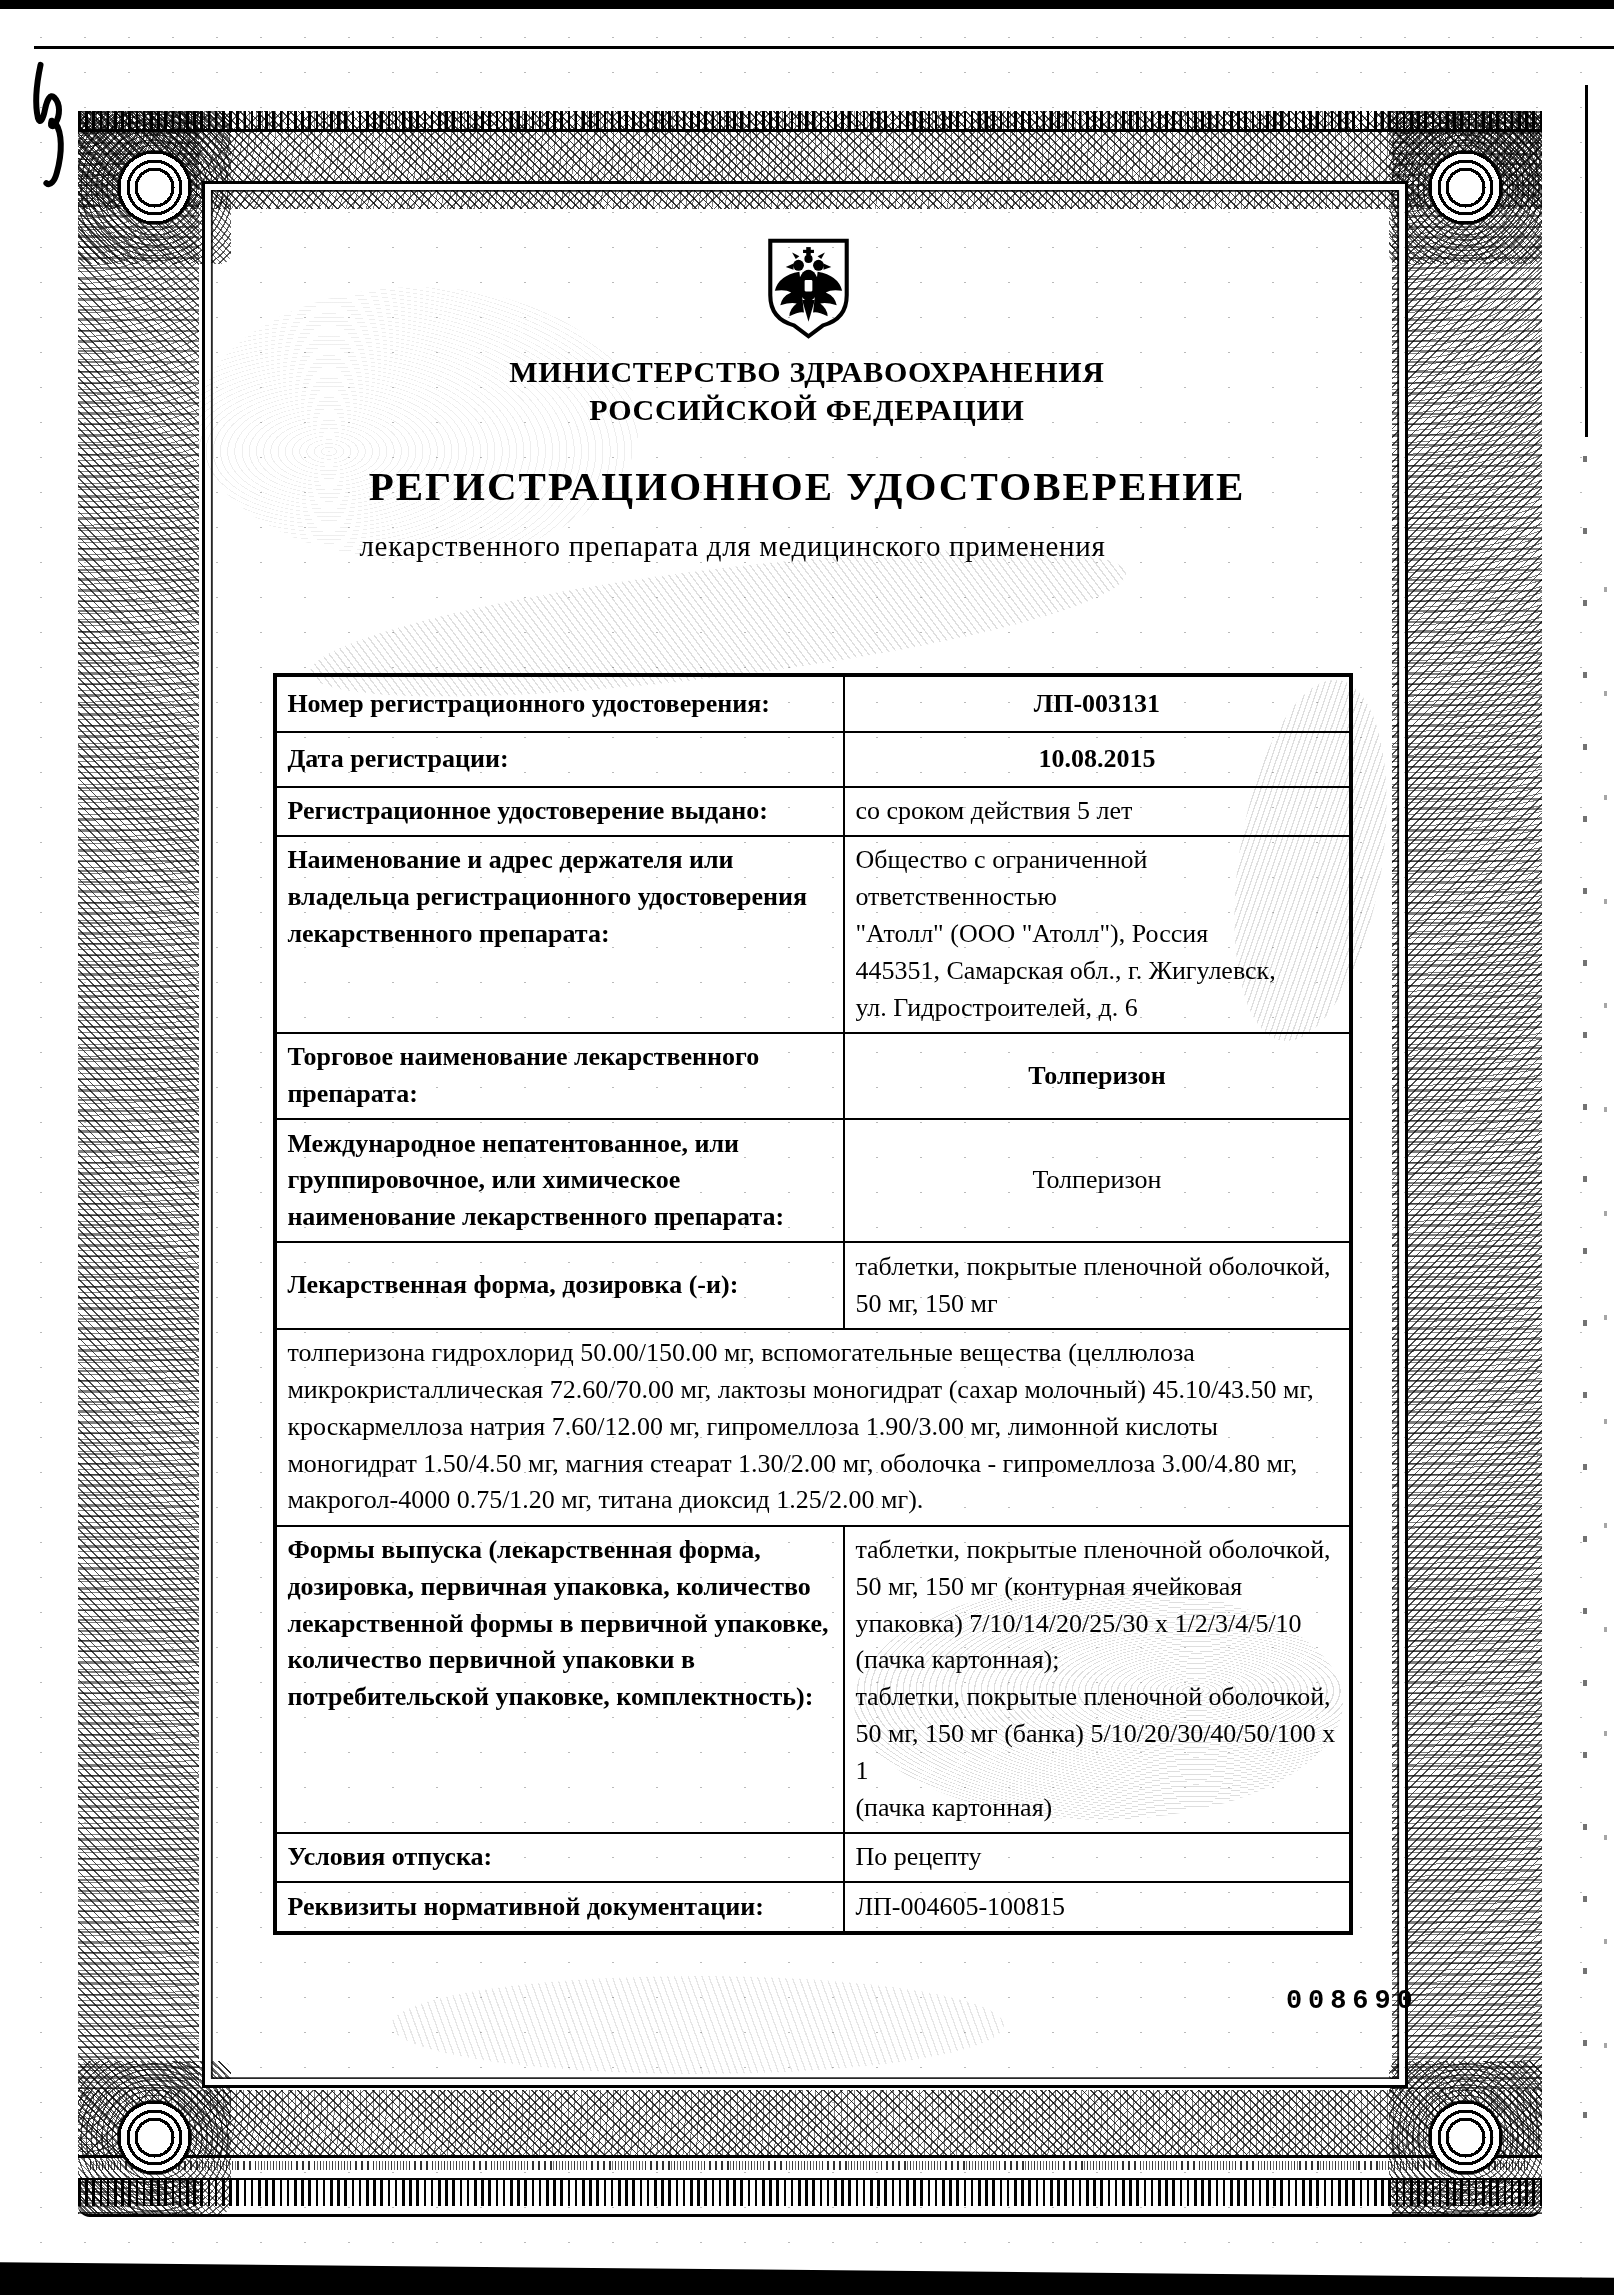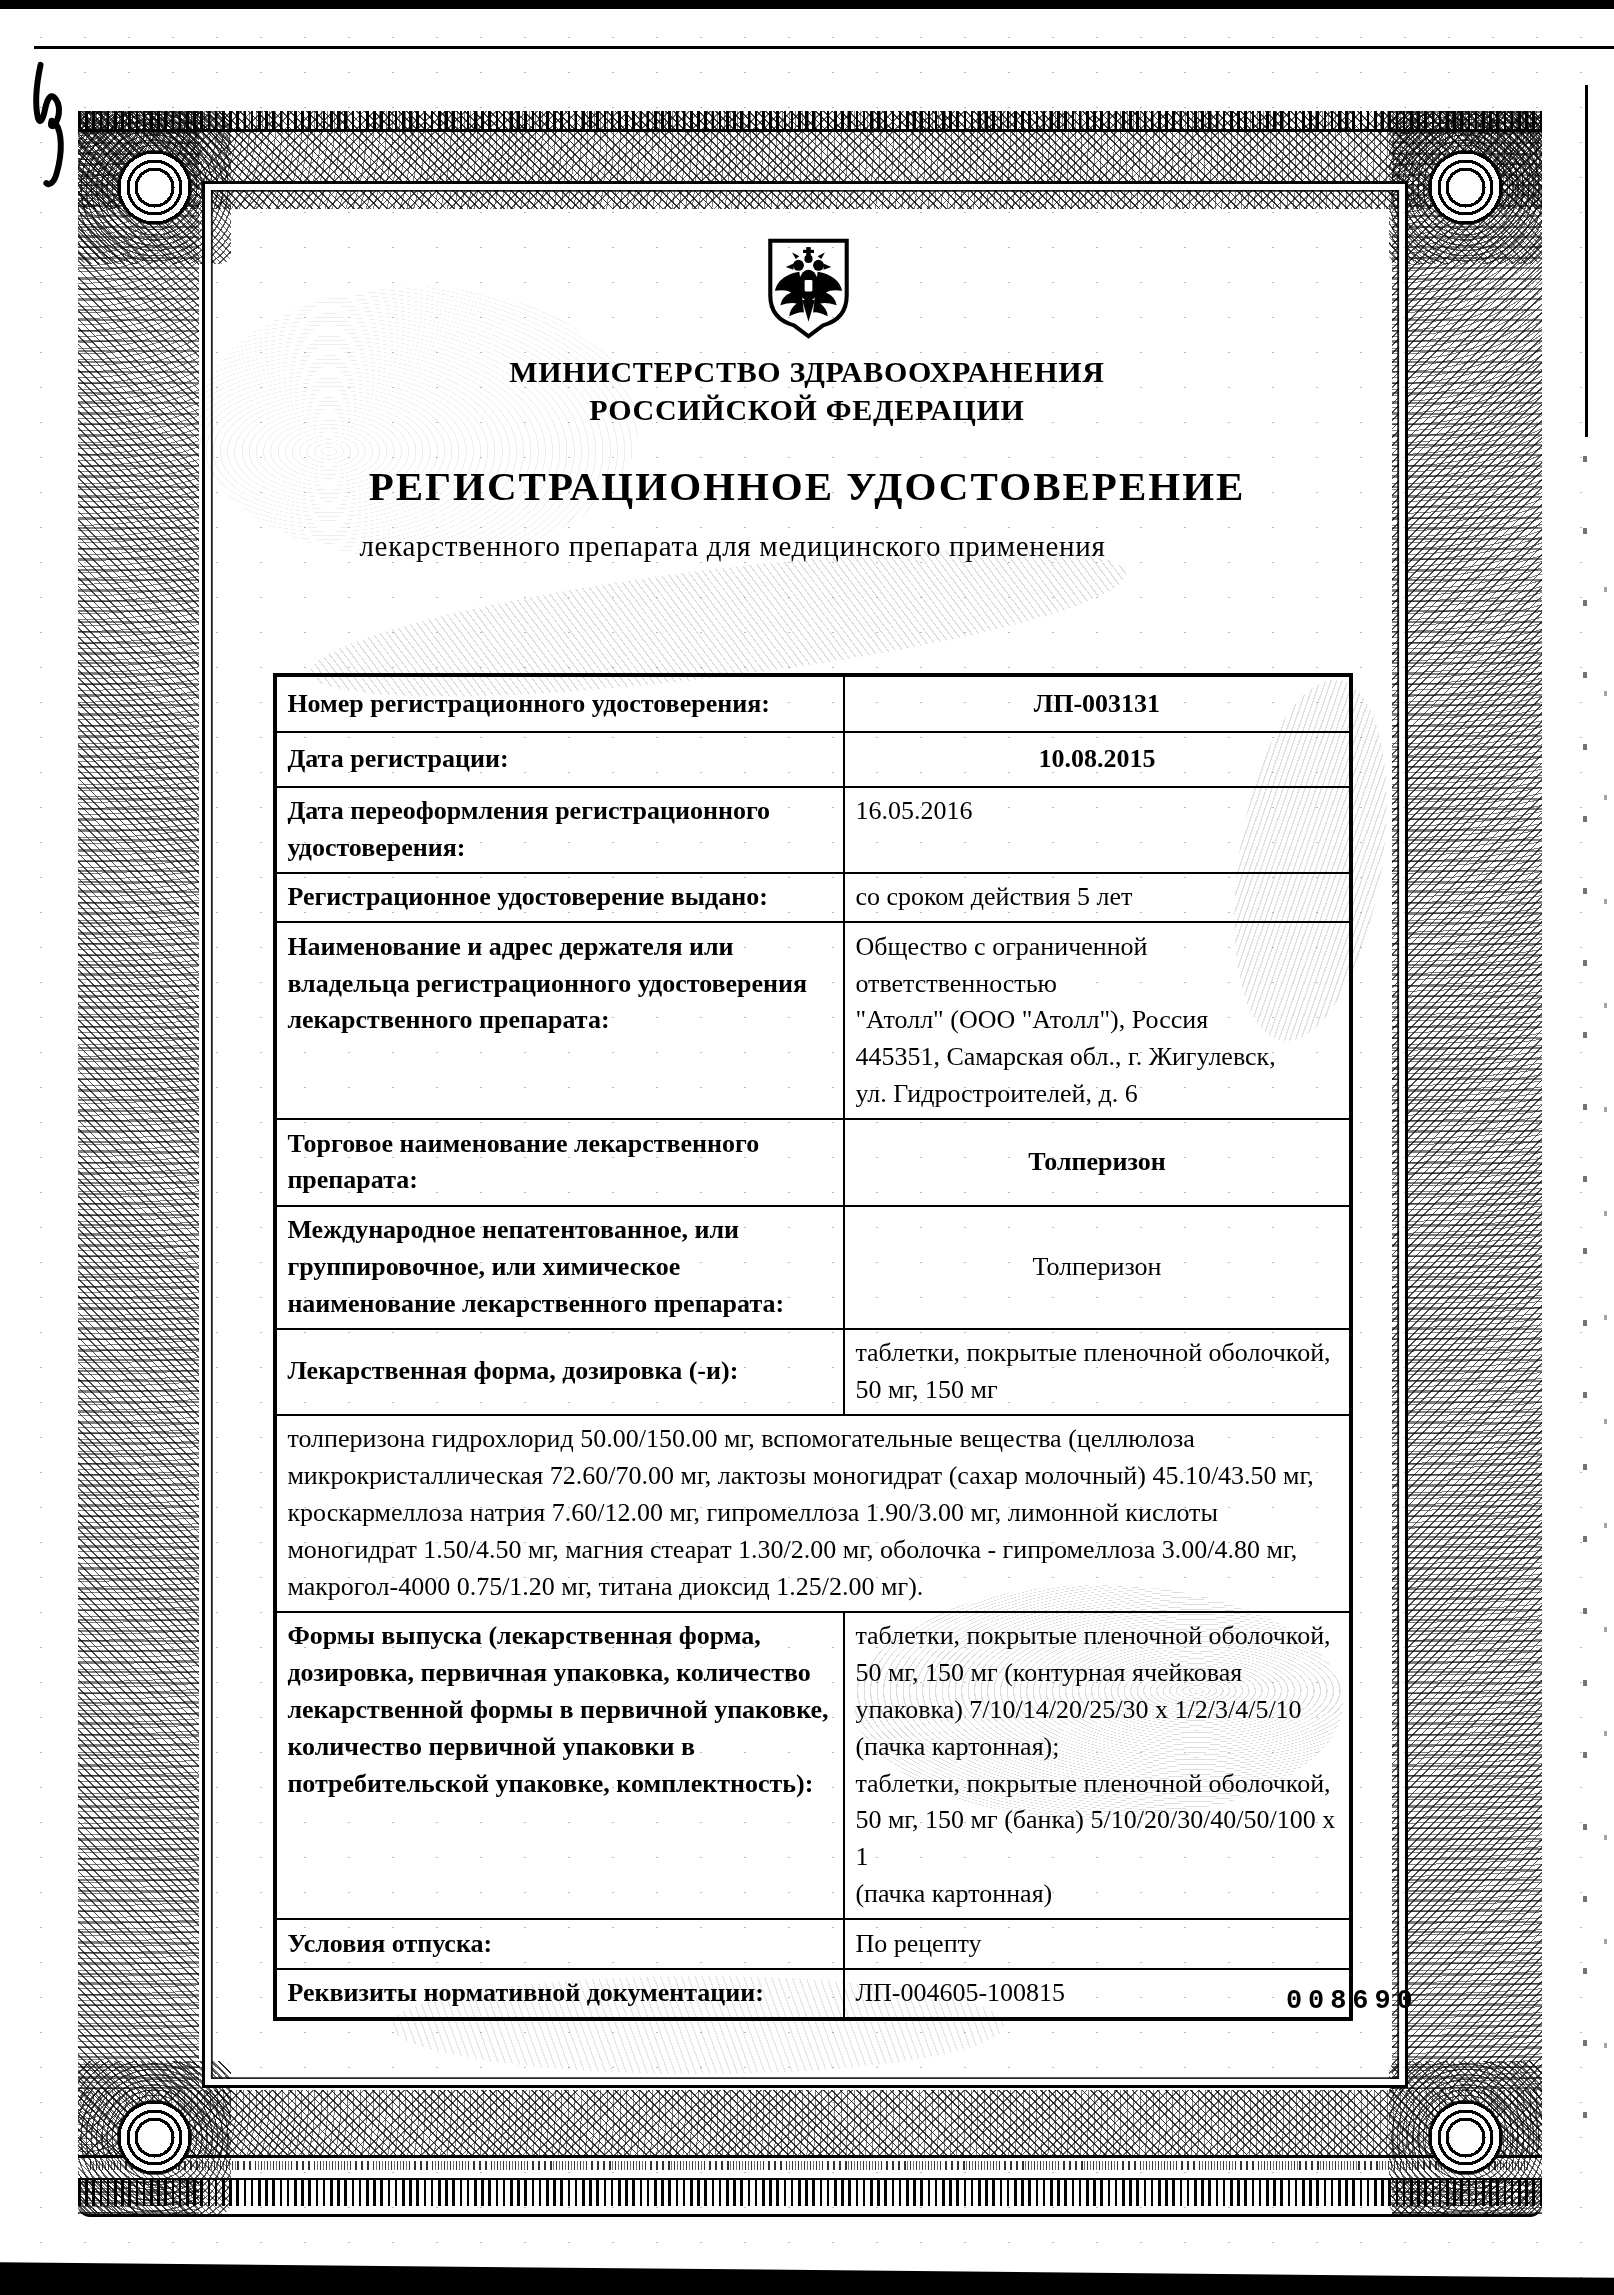--- a/index.html
+++ b/index.html
@@ -176,24 +176,20 @@
         </colgroup>
       <tbody>
         <tr class="h88 vmid">
           <td class="label">Номер регистрационного удостоверения:</td>
           <td class="value center bold">ЛП-003131</td>
         </tr>
         <tr class="h85 vmid">
           <td class="label">Дата регистрации:</td>
           <td class="value center bold">10.08.2015</td>
         </tr>
-        <tr class="h92">
-          <td class="label">Дата переоформления регистрационного удостоверения:</td>
-          <td class="value">16.05.2016</td>
-        </tr>
         <tr class="h66 vmid">
           <td class="label">Регистрационное удостоверение выдано:</td>
           <td class="value">со сроком действия 5 лет</td>
         </tr>
         <tr class="h225">
           <td class="label lh-wide">Наименование и адрес держателя или владельца регистрационного удостоверения лекарственного препарата:</td>
           <td class="value pre">Общество с ограниченной ответственностью
 "Атолл" (ООО "Атолл"), Россия
 445351, Самарская обл., г. Жигулевск,
 ул. Гидростроителей, д. 6</td>

